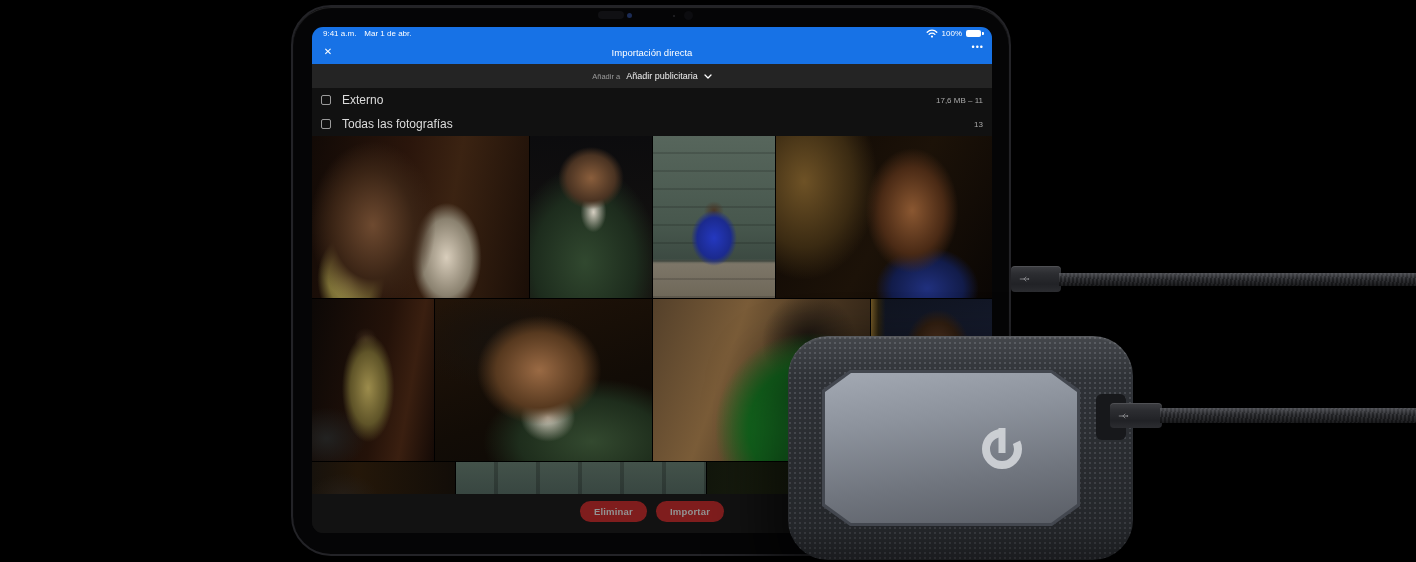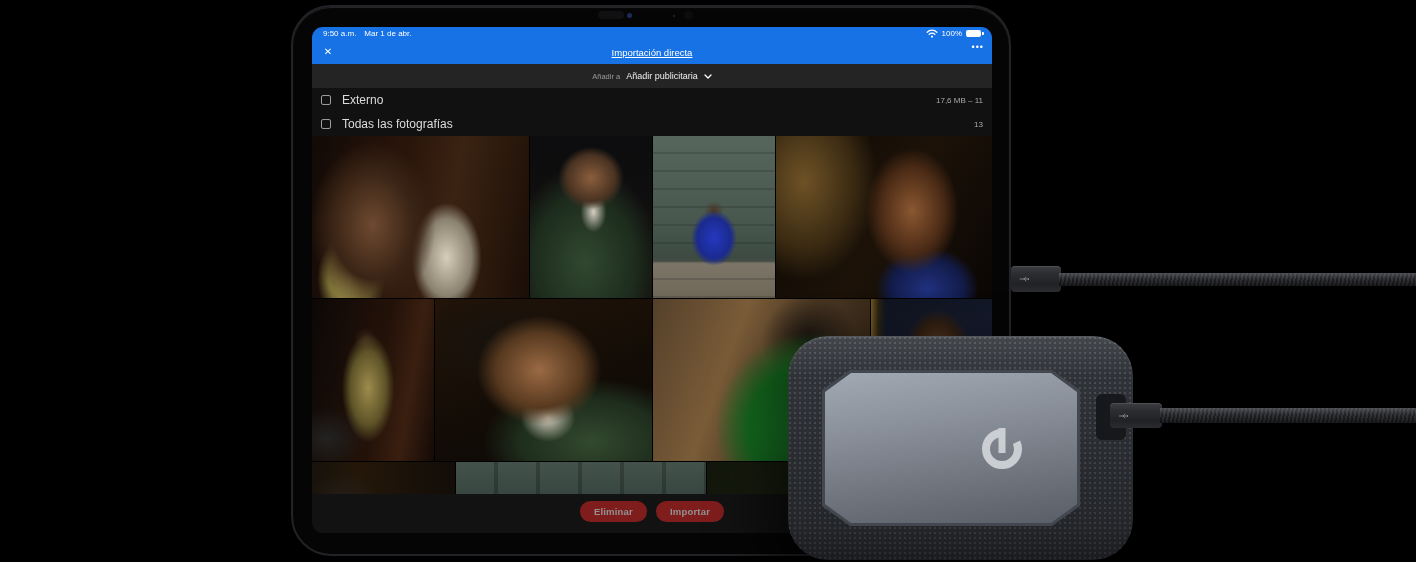--- a/index.html
+++ b/index.html
@@ -24,21 +24,21 @@
                align-items:center; padding:0 11px; color:#fff; font-size:8px; }
   .statusbar .left { display:flex; gap:8px; align-items:center; }
   .statusbar .right { margin-left:auto; display:flex; gap:4px; align-items:center; }
   .batt { width:15px; height:7px; background:#fff; border-radius:2px; position:relative; }
   .batt:after { content:""; position:absolute; right:-2.5px; top:2px; width:2px; height:3px;
                 background:#fff; border-radius:0 1px 1px 0; }
   .titlebar { position:relative; height:24px; background:#1772e6; display:flex;
               align-items:center; color:#fff; }
   .titlebar .close { position:absolute; left:8px; top:3px; width:16px; height:16px;
                      font-size:10px; display:flex; align-items:center; justify-content:center; cursor:default; }
-  .titlebar .title { width:100%; text-align:center; font-size:9.5px;text-decoration:underline; }
+  .titlebar .title { width:100%; text-align:center; font-size:9.5px; }
   .titlebar .more { position:absolute; right:8px; top:2px; font-size:9px; letter-spacing:1px; }
 
   
   .addto { height:24px; background:#242424; display:flex; align-items:center;
            justify-content:center; gap:6px; }
   .addto .lbl { color:#9a9a9a; font-size:7.5px; }
   .addto .val { color:#f0f0f0; font-size:9px; }
   .chev { display:inline-block; margin-top:1px; }
 
   
@@ -160,21 +160,21 @@
   <div class="ipad">
     <div class="cam-pill"></div>
     <div class="cam-dot"></div>
     <div class="cam-dot2"></div>
     <div class="cam-ring"></div>
 
     <div class="screen">
 
       <div class="statusbar">
         <div class="left">
-          <span>9:50 a.m.</span>
+          <span>9:41 a.m.</span>
           <span>Mar 1 de abr.</span>
         </div>
         <div class="right">
           <svg width="12" height="9" viewBox="0 0 12 9">
             <path d="M1.2 3.2 A6.6 6.6 0 0 1 10.8 3.2" stroke="#fff" stroke-width="1.3" fill="none" stroke-linecap="round"></path>
             <path d="M3.1 5.4 A4 4 0 0 1 8.9 5.4" stroke="#fff" stroke-width="1.3" fill="none" stroke-linecap="round"></path>
             <circle cx="6" cy="7.6" r="1.1" fill="#fff"></circle>
           </svg>
           <span>100%</span>
           <span class="batt"></span>

